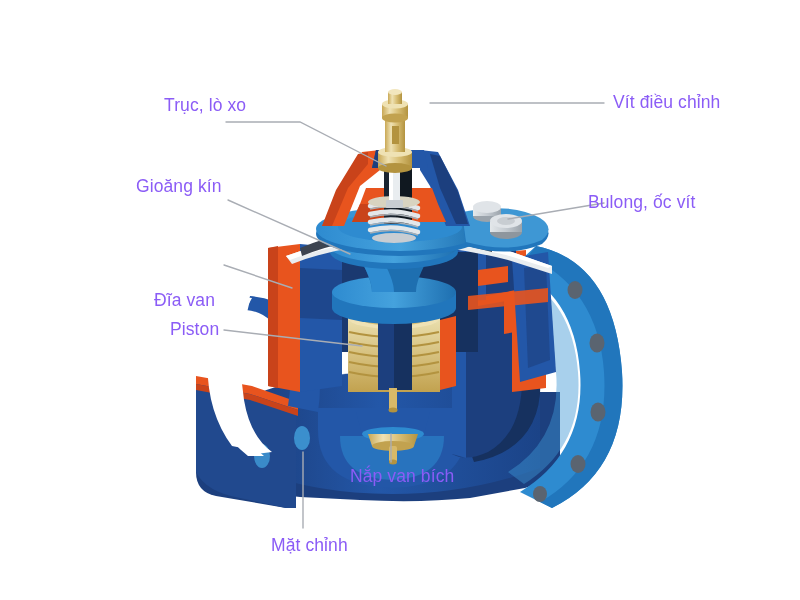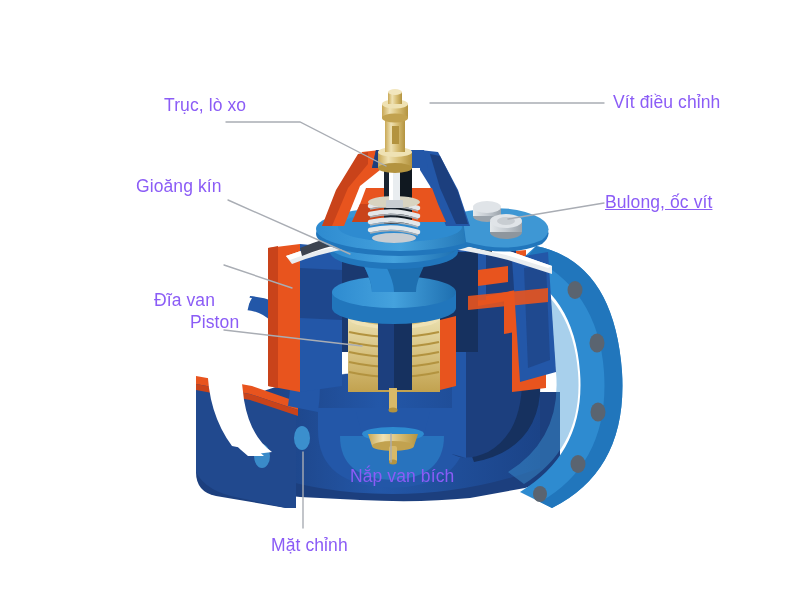--- a/index.html
+++ b/index.html
@@ -299,22 +299,22 @@
       <path d="M 226 122 L 300 122 L 386 166"></path>
       <path d="M 228 200 L 350 254"></path>
       <path d="M 224 265 L 292 288"></path>
       <path d="M 224 330 L 362 346"></path>
       <path d="M 391 462 L 391 434"></path>
       <path d="M 303 528 L 303 452"></path>
     </g>
   </svg>
 
   <div class="callout-label" style="left:613px; top:94px;">Vít điều chỉnh</div>
-  <div class="callout-label" style="left:605px; top:194px;text-decoration:underline;">Bulong, ốc vít</div>
+  <div class="callout-label" style="left:588px; top:194px;">Bulong, ốc vít</div>
   <div class="callout-label" style="left:136px; top:97px;margin-left:28px;">Trục, lò xo</div>
   <div class="callout-label" style="left:136px; top:178px;">Gioăng kín</div>
   <div class="callout-label" style="left:154px; top:256px;margin-top:36px;">Đĩa van</div>
-  <div class="callout-label" style="left:170px; top:314px;margin-left:20px;">Piston</div>
+  <div class="callout-label" style="left:170px; top:321px;">Piston</div>
   <div class="callout-label" style="left:350px; top:468px;">Nắp van bích</div>
   <div class="callout-label" style="left:271px; top:537px;">Mặt chỉnh</div>
 
 
 </div>
 
 </body></html>

